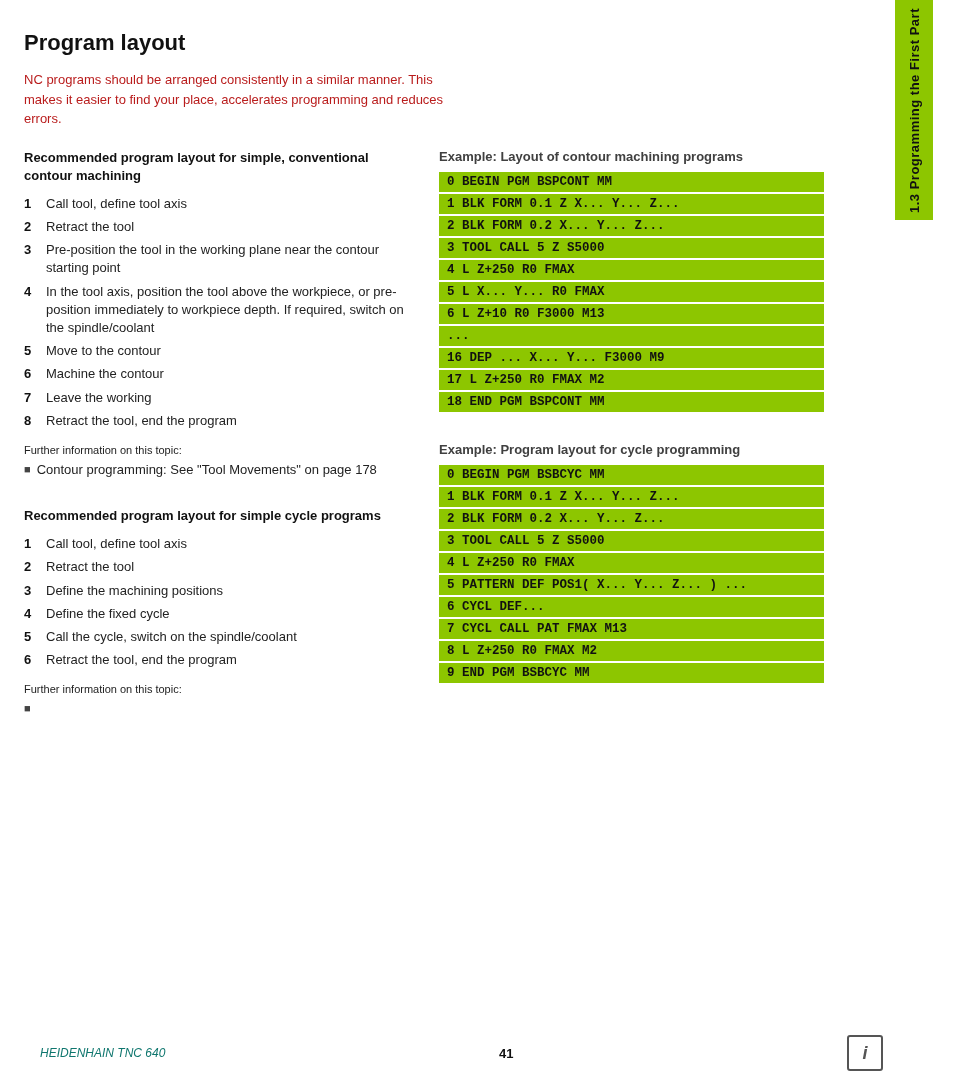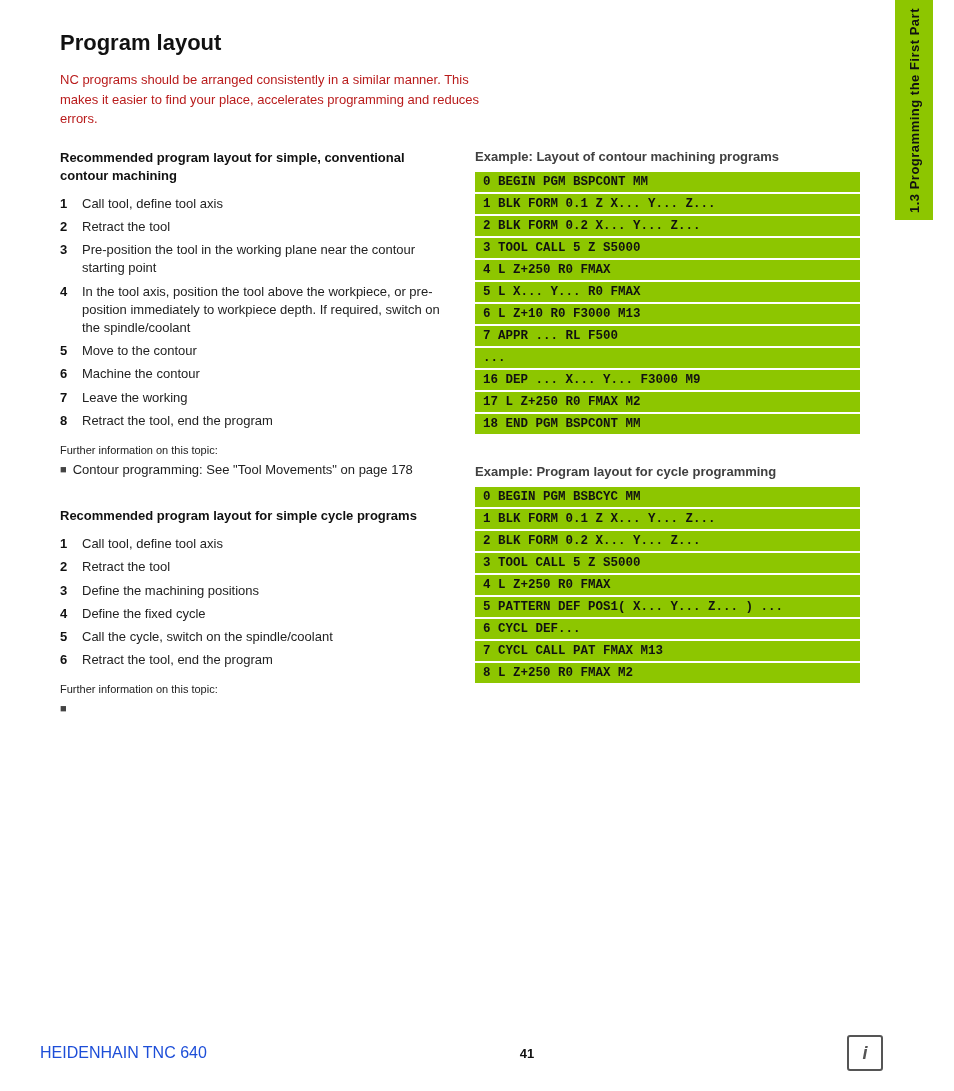--- a/index.html
+++ b/index.html
@@ -11,21 +11,21 @@
       width: 954px;
       min-height: 1091px;
       position: relative;
       overflow: hidden;
     }
 
     .page-container {
       width: 933px;
       min-height: 1091px;
       position: relative;
-      padding: 30px 60px 60px 60px;
+      padding: 30px 60px 60px 24px;
     }
 
     .main-content {
       width: 820px;
       padding-right: 20px;
     }
 
     h1.page-title {
       font-size: 22px;
       font-weight: bold;
@@ -169,22 +169,23 @@
       position: absolute;
       bottom: 20px;
       left: 40px;
       right: 50px;
       display: flex;
       justify-content: space-between;
       align-items: center;
     }
 
     .footer-brand {
-      font-size: 16px;
-      color: #1d4ed8;
+      font-size: 12px;
+      color: #0f766e;
+      font-style: italic;
     }
 
     .footer-page {
       font-size: 13px;
       font-weight: bold;
       color: #111;
     }
 
     .footer-icon {
       width: 36px;
@@ -303,40 +304,40 @@
         <div>
           <p class="example-heading">Example: Layout of contour machining programs</p>
           <div class="code-block">
             <div class="code-row">0 BEGIN PGM BSPCONT MM</div>
             <div class="code-row">1 BLK FORM 0.1 Z X... Y... Z...</div>
             <div class="code-row">2 BLK FORM 0.2 X... Y... Z...</div>
             <div class="code-row">3 TOOL CALL 5 Z S5000</div>
             <div class="code-row">4 L Z+250 R0 FMAX</div>
             <div class="code-row">5 L X... Y... R0 FMAX</div>
             <div class="code-row">6 L Z+10 R0 F3000 M13</div>
-            <div class="code-row">7 APPR ... RL F500</div>
             <div class="code-row ellipsis">...</div>
             <div class="code-row">16 DEP ... X... Y... F3000 M9</div>
             <div class="code-row">17 L Z+250 R0 FMAX M2</div>
             <div class="code-row">18 END PGM BSPCONT MM</div>
           </div>
         </div>
 
         <div class="section-gap">
           <p class="example-heading">Example: Program layout for cycle programming</p>
           <div class="code-block">
             <div class="code-row">0 BEGIN PGM BSBCYC MM</div>
             <div class="code-row">1 BLK FORM 0.1 Z X... Y... Z...</div>
             <div class="code-row">2 BLK FORM 0.2 X... Y... Z...</div>
             <div class="code-row">3 TOOL CALL 5 Z S5000</div>
             <div class="code-row">4 L Z+250 R0 FMAX</div>
             <div class="code-row">5 PATTERN DEF POS1( X... Y... Z... ) ...</div>
             <div class="code-row">6 CYCL DEF...</div>
             <div class="code-row">7 CYCL CALL PAT FMAX M13</div>
             <div class="code-row">8 L Z+250 R0 FMAX M2</div>
+            <div class="code-row">9 END PGM BSBCYC MM</div>
           </div>
         </div>
 
       </div>
     </div>
   </div>
 
   <div class="side-tab">
     <div class="side-tab-green">
       <span class="side-tab-text">1.3 Programming the First Part</span>

